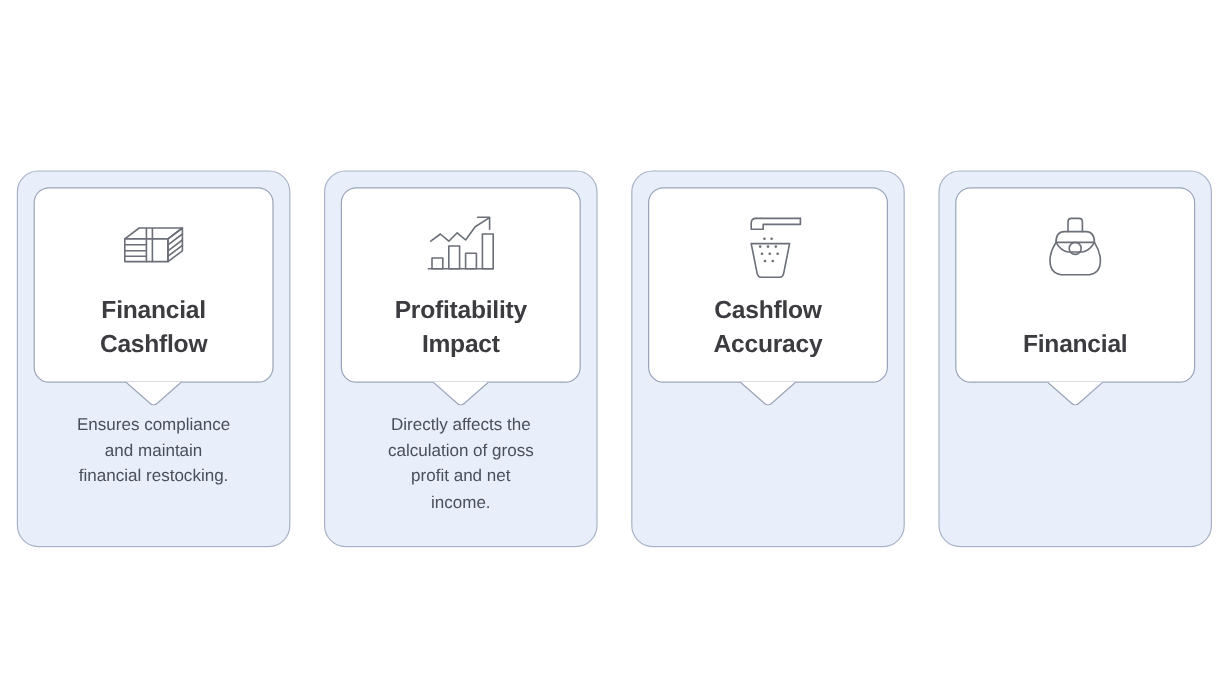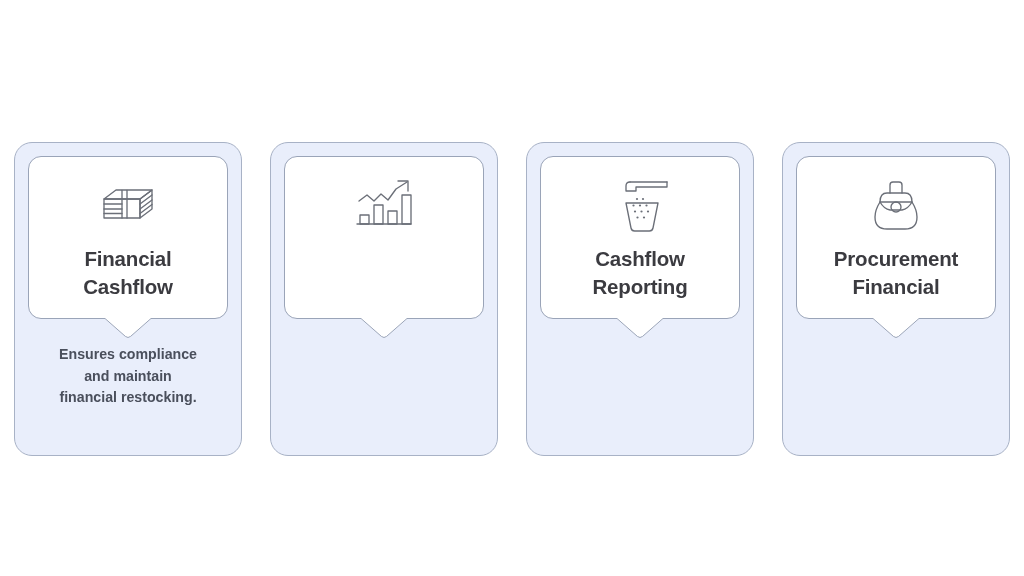--- a/index.html
+++ b/index.html
@@ -109,21 +109,21 @@
     color: #3b3b40;
     letter-spacing: -0.2px;
   }
 
   
   .desc {
     margin-top: 25px;
     width: 196px;
     text-align: center;
     font-size: 14.2px;
-    font-weight: bold;
+    font-weight: normal;
     line-height: 1.52;
     color: #4a4f5c;
   }
 </style>
 </head>
 <body>
 
 <div id="board">
 
   <div id="card-row">
@@ -180,27 +180,37 @@
               <rect x="13" y="38" width="9" height="9"></rect>
               <rect x="27" y="28" width="9" height="19"></rect>
               <rect x="41" y="34" width="9" height="13"></rect>
               <rect x="55" y="18" width="9" height="29"></rect>
 
               <path d="M12 24 L20 18 L27 24 L34 17 L41 23 L49 12 L60 5"></path>
 
               <path d="M51 4 L61 4 L61 14"></path>
             </svg>
           </div>
-        </div>
-        <div class="tail">
-          <svg viewBox="0 0 46 20" aria-hidden="true">
-            <path d="M0 1 L0 0 L46 0 L46 1 L25.6 18.4 Q23 20.6 20.4 18.4 Z" fill="#ffffff" stroke="none"></path>
-            <path d="M0 0.5 L20.4 18.4 Q23 20.6 25.6 18.4 L46 0.5" fill="none" stroke="#9aa4b8" stroke-width="1" stroke-linecap="round" stroke-linejoin="round"></path>
-          </svg>
-        </div>
+          <div class="title">
+            <span>Profitability</span><br>
+            <span>Impact</span>
+          </div>
+        </div>
+        <div class="tail">
+          <svg viewBox="0 0 46 20" aria-hidden="true">
+            <path d="M0 1 L0 0 L46 0 L46 1 L25.6 18.4 Q23 20.6 20.4 18.4 Z" fill="#ffffff" stroke="none"></path>
+            <path d="M0 0.5 L20.4 18.4 Q23 20.6 25.6 18.4 L46 0.5" fill="none" stroke="#9aa4b8" stroke-width="1" stroke-linecap="round" stroke-linejoin="round"></path>
+          </svg>
+        </div>
+      </div>
+      <div class="desc">
+        <span>Directly affects the</span><br>
+        <span>calculation of gross</span><br>
+        <span>profit and net</span><br>
+        <span>income.</span>
       </div>
     </div>
 
     <div class="card">
       <div class="panel-wrap">
         <div class="panel">
           <div class="icon-box">
             <svg viewBox="0 0 74 58" aria-hidden="true">
 
               <path d="M27 5 L64 5"></path>
@@ -215,21 +225,21 @@
               <circle class="solid" cx="43.5" cy="28.5" r="1.1"></circle>
               <circle class="solid" cx="32" cy="34.5" r="1.1"></circle>
               <circle class="solid" cx="38.5" cy="34.5" r="1.1"></circle>
               <circle class="solid" cx="45" cy="34.5" r="1.1"></circle>
               <circle class="solid" cx="34.5" cy="40.5" r="1.1"></circle>
               <circle class="solid" cx="41" cy="40.5" r="1.1"></circle>
             </svg>
           </div>
           <div class="title">
             <span>Cashflow</span><br>
-            <span>Reporting</span>
+            <span>Accuracy</span>
           </div>
         </div>
         <div class="tail">
           <svg viewBox="0 0 46 20" aria-hidden="true">
             <path d="M0 1 L0 0 L46 0 L46 1 L25.6 18.4 Q23 20.6 20.4 18.4 Z" fill="#ffffff" stroke="none"></path>
             <path d="M0 0.5 L20.4 18.4 Q23 20.6 25.6 18.4 L46 0.5" fill="none" stroke="#9aa4b8" stroke-width="1" stroke-linecap="round" stroke-linejoin="round"></path>
           </svg>
         </div>
       </div>
     </div>
@@ -244,21 +254,21 @@
 
               <path d="M21 25 Q16 33 16 40 Q16 52 28 52 L46 52 Q58 52 58 40 Q58 33 53 25 Z"></path>
 
               <path d="M21 25 Q21 16 28 16 L46 16 Q53 16 53 25"></path>
               <path d="M21 25 Q25 32 31 33 L43 33 Q49 32 53 25"></path>
 
               <circle cx="37" cy="30" r="5"></circle>
             </svg>
           </div>
           <div class="title">
-            <span>Procurement</span><br>
+            <br>
             <span>Financial</span>
           </div>
         </div>
         <div class="tail">
           <svg viewBox="0 0 46 20" aria-hidden="true">
             <path d="M0 1 L0 0 L46 0 L46 1 L25.6 18.4 Q23 20.6 20.4 18.4 Z" fill="#ffffff" stroke="none"></path>
             <path d="M0 0.5 L20.4 18.4 Q23 20.6 25.6 18.4 L46 0.5" fill="none" stroke="#9aa4b8" stroke-width="1" stroke-linecap="round" stroke-linejoin="round"></path>
           </svg>
         </div>
       </div>

